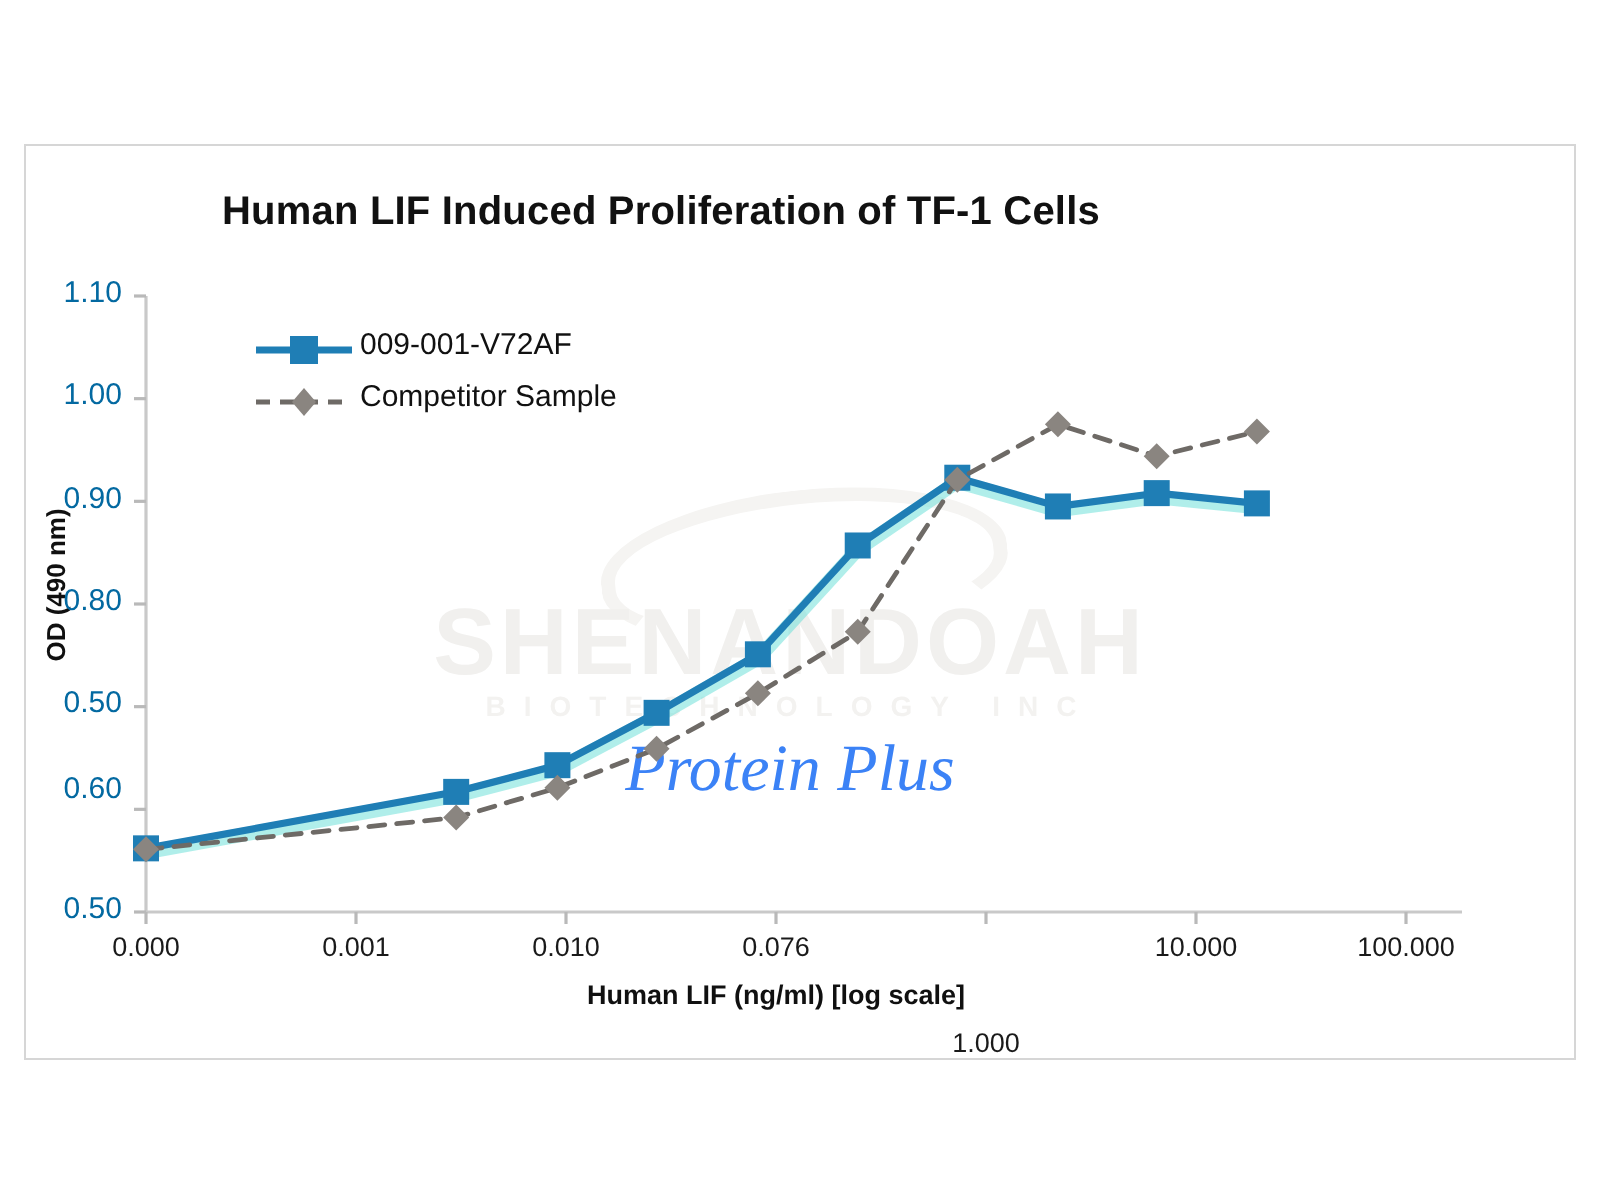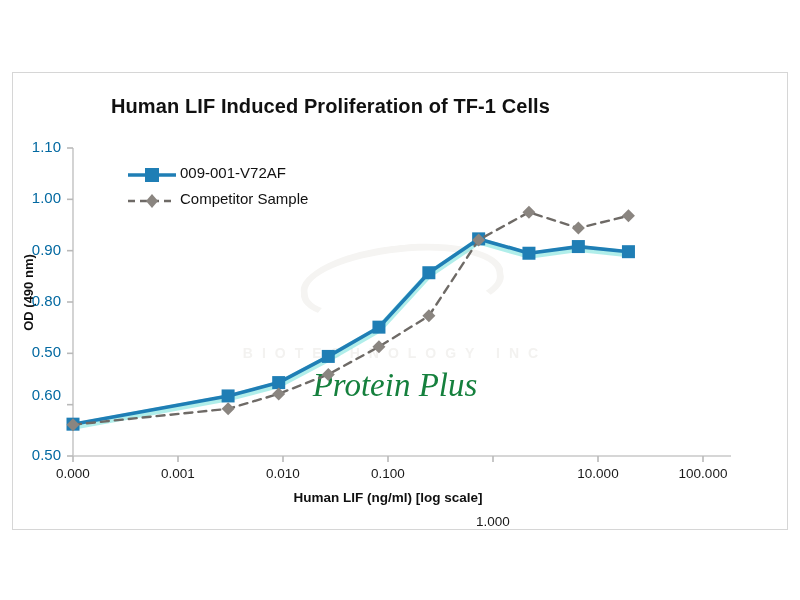--- a/index.html
+++ b/index.html
@@ -80,21 +80,21 @@
   }
   #wm-script {
     position: absolute;
     left: 0;
     top: 122px;
     width: 430px;
     text-align: center;
     font-size: 33px;
     font-style: italic;
     font-family: "Liberation Serif", serif;
-    color: #15803d;
+    color: #3b82f6;
   }
   #wm-swoosh {
     position: absolute;
     left: 120px;
     top: 0px;
     width: 190px;
     height: 60px;
     border-radius: 50% 50% 45% 45%;
     border: 7px solid #f5f4f2;
     border-bottom-color: transparent;
@@ -170,20 +170,21 @@
 </style>
 </head>
 <body>
 
 <div id="plot-stage">
 
   <div id="chart-frame"></div>
 
   <div id="watermark">
     <div id="wm-swoosh"></div>
+    <div id="wm-main">SHENANDOAH</div>
     <div id="wm-sub">BIOTECHNOLOGY INC</div>
     <div id="wm-script">Protein Plus</div>
   </div>
 
   <div id="chart-title">Human LIF Induced Proliferation of TF-1 Cells</div>
 
   <svg id="plot-svg" width="800" height="600" style="position:absolute;left:0;top:0;">
     <g id="axes-group">
         <line x1="73" y1="148" x2="73" y2="456" stroke="#c9c9c9" stroke-width="1.6"></line>
         <line x1="73" y1="456" x2="731" y2="456" stroke="#c9c9c9" stroke-width="1.6"></line>
@@ -238,21 +239,21 @@
       <div class="y-tick-label" style="left: 9px; top: 343.333px;">0.50</div>
       <div class="y-tick-label" style="left: 9px; top: 292px;">0.80</div>
       <div class="y-tick-label" style="left: 9px; top: 240.667px;">0.90</div>
       <div class="y-tick-label" style="left: 9px; top: 189.333px;">1.00</div>
       <div class="y-tick-label" style="left: 9px; top: 138px;">1.10</div>
     </div>
   <div id="x-tick-labels">
       <div class="x-tick-label" style="left: 28px; top: 466px;">0.000</div>
       <div class="x-tick-label" style="left: 133px; top: 466px;">0.001</div>
       <div class="x-tick-label" style="left: 238px; top: 466px;">0.010</div>
-      <div class="x-tick-label" style="left: 343px; top: 466px;">0.100</div>
+      <div class="x-tick-label" style="left: 343px; top: 466px;">0.076</div>
       <div class="x-tick-label" style="left: 448px; top: 466px; margin-top: 48px;">1.000</div>
       <div class="x-tick-label" style="left: 553px; top: 466px;">10.000</div>
       <div class="x-tick-label" style="left: 658px; top: 466px;">100.000</div>
     </div>
 
   <div id="legend">
     <div class="legend-row">
       <svg class="legend-swatch" viewBox="0 0 48 26">
         <line x1="0" y1="13" x2="48" y2="13" stroke="#1f7eb5" stroke-width="3.4"></line>
         <rect x="17" y="6" width="14" height="14" fill="#1f7eb5"></rect>

